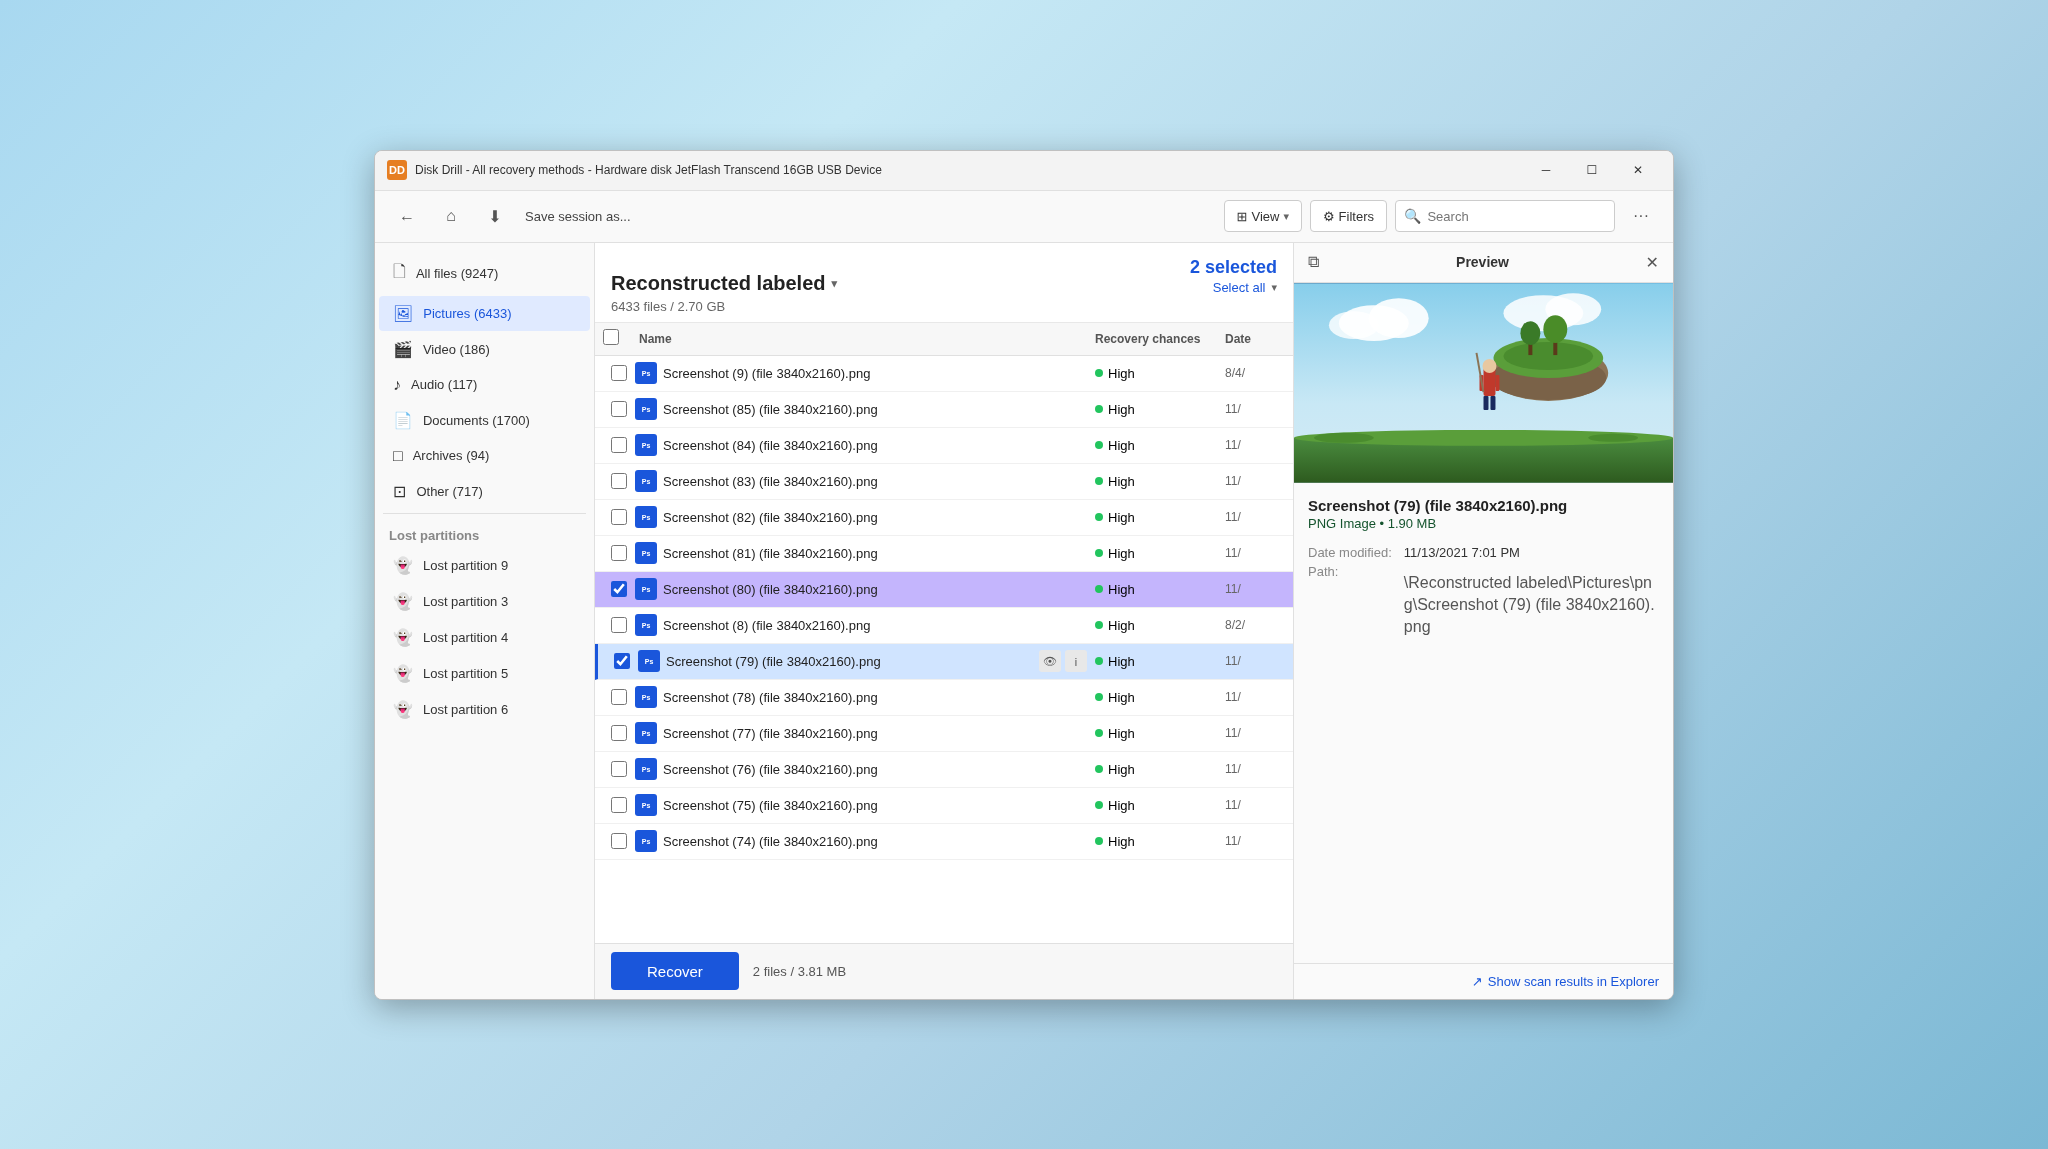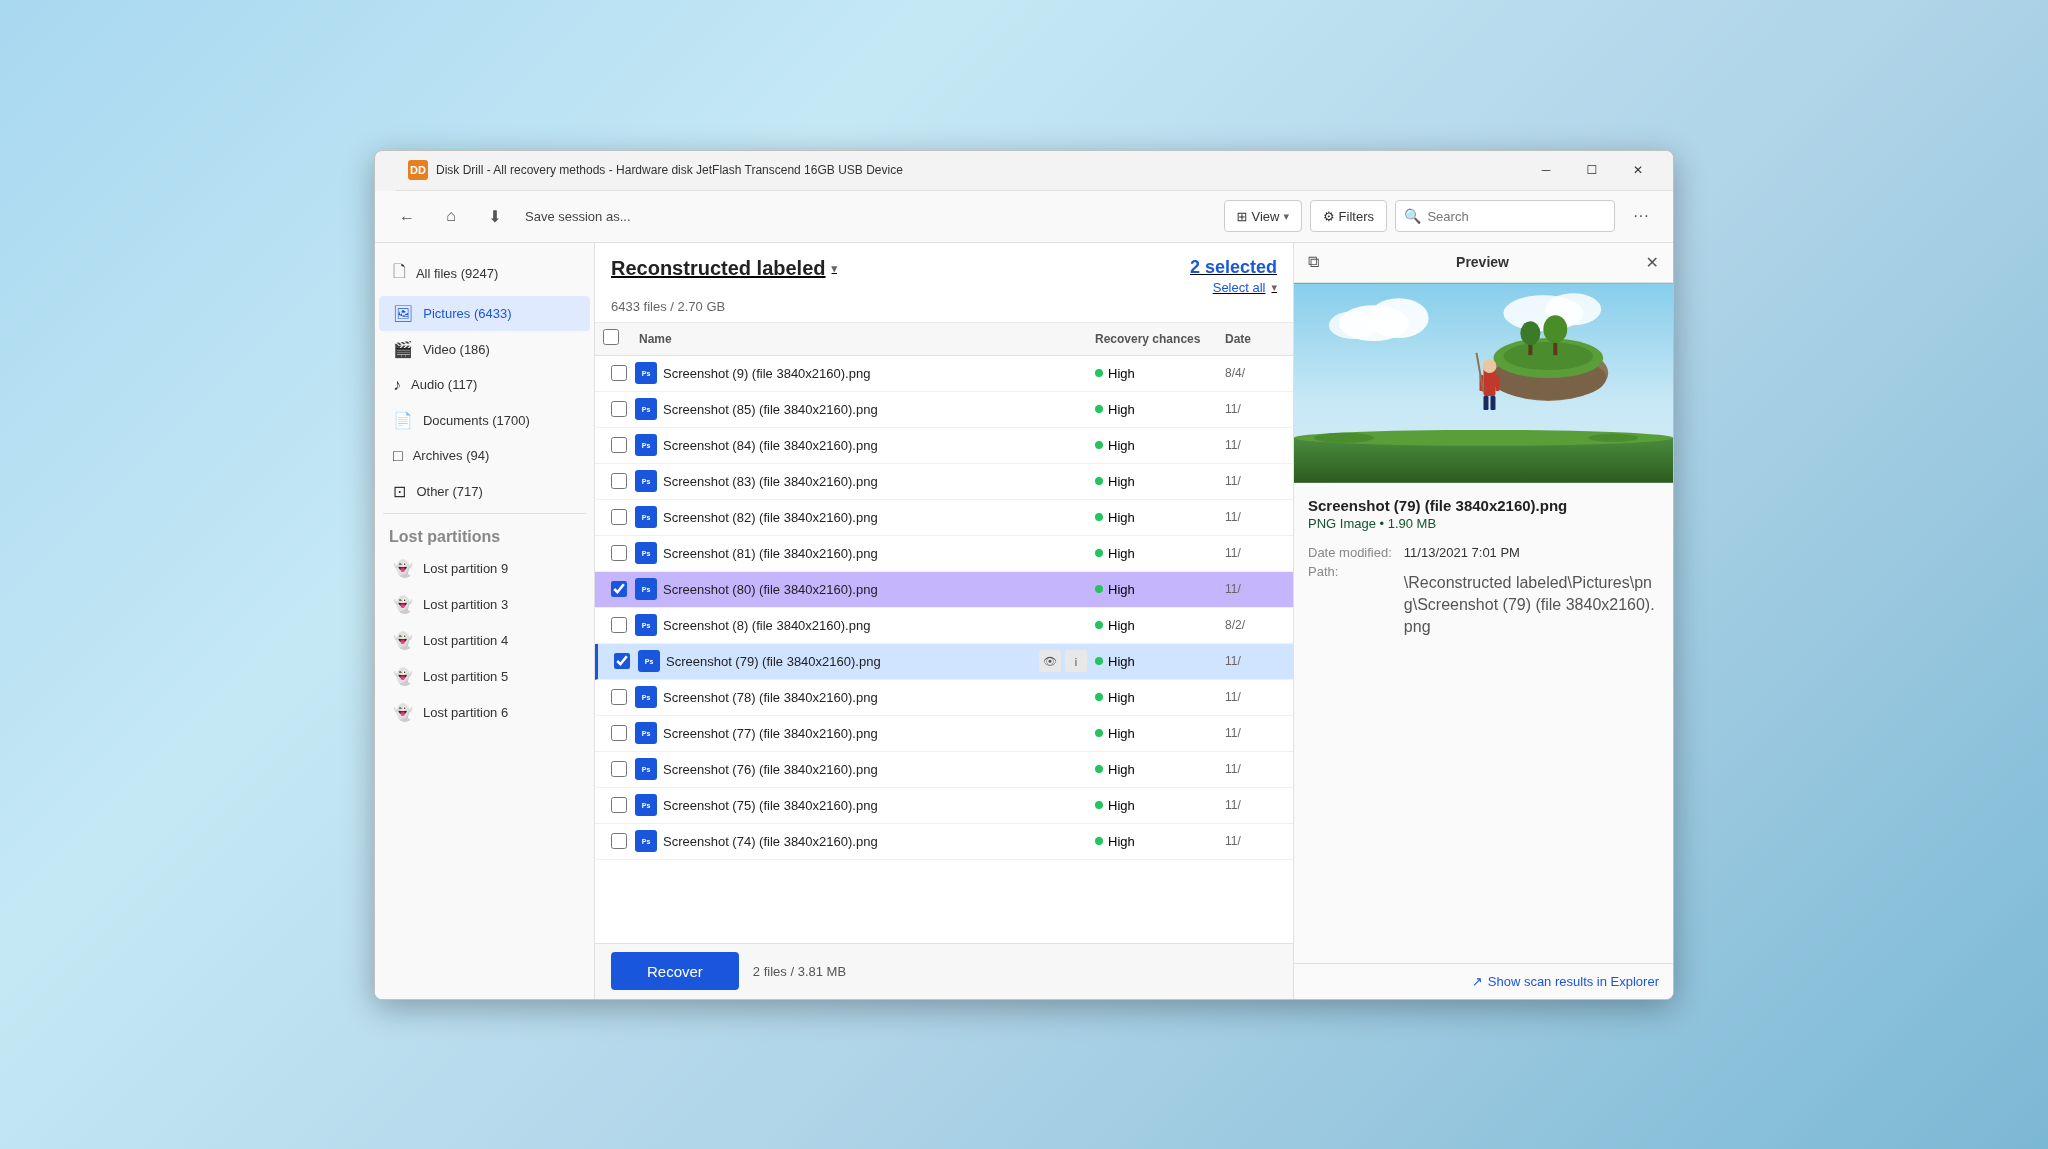--- a/index.html
+++ b/index.html
@@ -27,21 +27,20 @@
     
     .title-bar {
       background: #f3f3f3;
       height: 40px;
       display: flex;
       align-items: center;
       padding: 0 12px;
       border-bottom: 1px solid #e0e0e0;
       flex-shrink: 0;
       user-select: none;
-      margin-left: 21px;
     }
     .title-bar-icon {
       width: 20px;
       height: 20px;
       margin-right: 8px;
       background: #e67e22;
       border-radius: 3px;
       display: flex;
       align-items: center;
       justify-content: center;
@@ -155,21 +154,21 @@
       cursor: pointer;
       font-size: 13px;
       color: #333;
       gap: 10px;
       border-radius: 4px;
       margin: 1px 4px;
     }
     .sidebar-item.active { background: #e0eaff; color: #1a56db; }
     .sidebar-item-icon { font-size: 16px; flex-shrink: 0; }
     .sidebar-section-title {
-      font-size: 16px;
+      font-size: 13px;
       color: #888;
       padding: 10px 14px 4px;
       font-weight: 600;
       text-transform: none;
     }
     
     .sidebar::-webkit-scrollbar { width: 6px; }
     .sidebar::-webkit-scrollbar-thumb { background: #ccc; border-radius: 3px; }
     
     .main-panel {
@@ -179,24 +178,23 @@
       overflow: hidden;
       background: white;
     }
     .main-header {
       padding: 14px 16px 8px;
       border-bottom: 1px solid #e8e8e8;
       flex-shrink: 0;
     }
     .main-title-row {
       display: flex;
-      align-items: flex-start;
+      align-items: flex-end;
       justify-content: space-between;
       margin-bottom: 4px;
-      text-decoration: underline;
     }
     .main-title {
       font-size: 20px;
       font-weight: 600;
       color: #222;
       display: flex;
       align-items: center;
       gap: 6px;
     }
     .main-subtitle { font-size: 13px; color: #666; }

